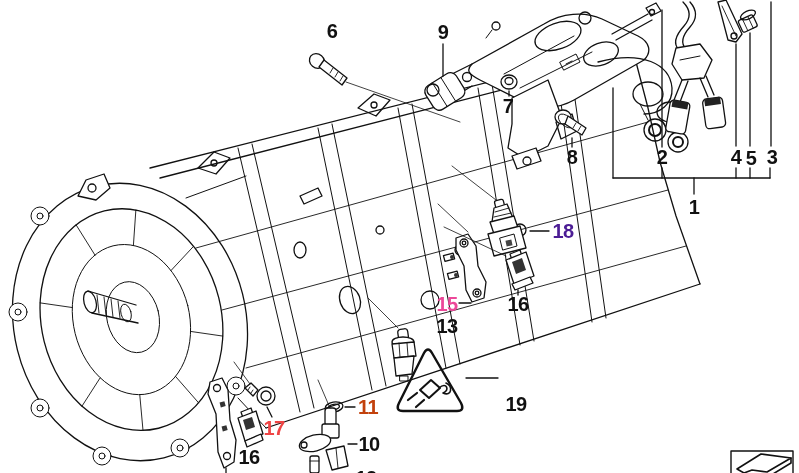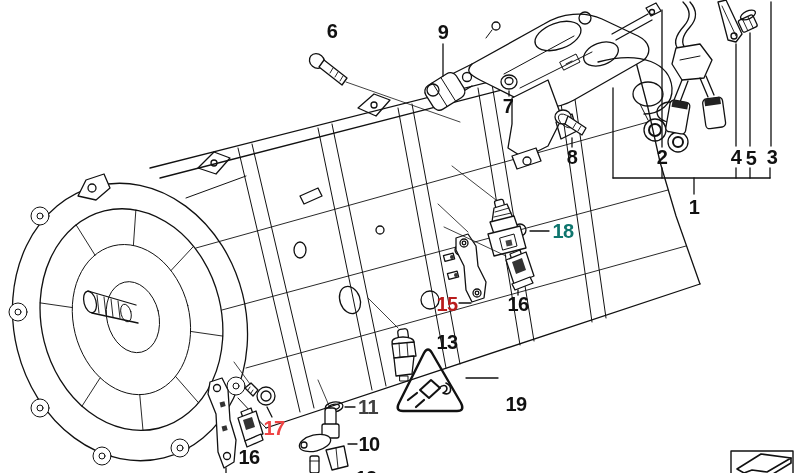--- a/index.html
+++ b/index.html
@@ -316,24 +316,24 @@
   <div id="callout-layer">
       <div class="callout" style="left: 332px; top: 31px; font-size: 20px; color: rgb(17, 17, 17);">6</div>
       <div class="callout" style="left: 443px; top: 32px; font-size: 20px; color: rgb(17, 17, 17);">9</div>
       <div class="callout" style="left: 508px; top: 106px; font-size: 20px; color: rgb(17, 17, 17);">7</div>
       <div class="callout" style="left: 572px; top: 157px; font-size: 20px; color: rgb(17, 17, 17);">8</div>
       <div class="callout" style="left: 662px; top: 157px; font-size: 20px; color: rgb(17, 17, 17);">2</div>
       <div class="callout" style="left: 736px; top: 157px; font-size: 20px; color: rgb(17, 17, 17);">4</div>
       <div class="callout" style="left: 751px; top: 158px; font-size: 20px; color: rgb(17, 17, 17);">5</div>
       <div class="callout" style="left: 772px; top: 157px; font-size: 20px; color: rgb(17, 17, 17);">3</div>
       <div class="callout" style="left: 694px; top: 207px; font-size: 20px; color: rgb(17, 17, 17);">1</div>
-      <div class="callout" style="left: 563px; top: 231px; font-size: 20px; color: #0f766e;">18</div>
-      <div class="callout" style="left: 447px; top: 304px; font-size: 20px; color: #b91c1c;">15</div>
+      <div class="callout" style="left: 563px; top: 231px; font-size: 20px; color: #4c1d95;">18</div>
+      <div class="callout" style="left: 447px; top: 304px; font-size: 20px; color: #ec4899;">15</div>
       <div class="callout" style="left: 518px; top: 304px; font-size: 20px; color: rgb(17, 17, 17);">16</div>
-      <div class="callout" style="left: 447px; top: 342px; font-size: 20px; color: rgb(17, 17, 17);">13</div>
+      <div class="callout" style="left: 447px; top: 326px; font-size: 20px; color: rgb(17, 17, 17);">13</div>
       <div class="callout" style="left: 516px; top: 377px; font-size: 20px; color: rgb(17, 17, 17); margin-top: 27px;">19</div>
-      <div class="callout" style="left: 368px; top: 407px; font-size: 20px; color: #404040;">11</div>
+      <div class="callout" style="left: 368px; top: 407px; font-size: 20px; color: #c2410c;">11</div>
       <div class="callout" style="left: 274px; top: 428px; font-size: 20px; color: #ef4444;">17</div>
       <div class="callout" style="left: 369px; top: 444px; font-size: 20px; color: rgb(17, 17, 17);">10</div>
       <div class="callout" style="left: 249px; top: 457px; font-size: 20px; color: rgb(17, 17, 17);">16</div>
       <div class="callout" style="left: 366px; top: 478px; font-size: 20px; color: rgb(17, 17, 17);">12</div>
     </div>
 </div>
 
 </body></html>

